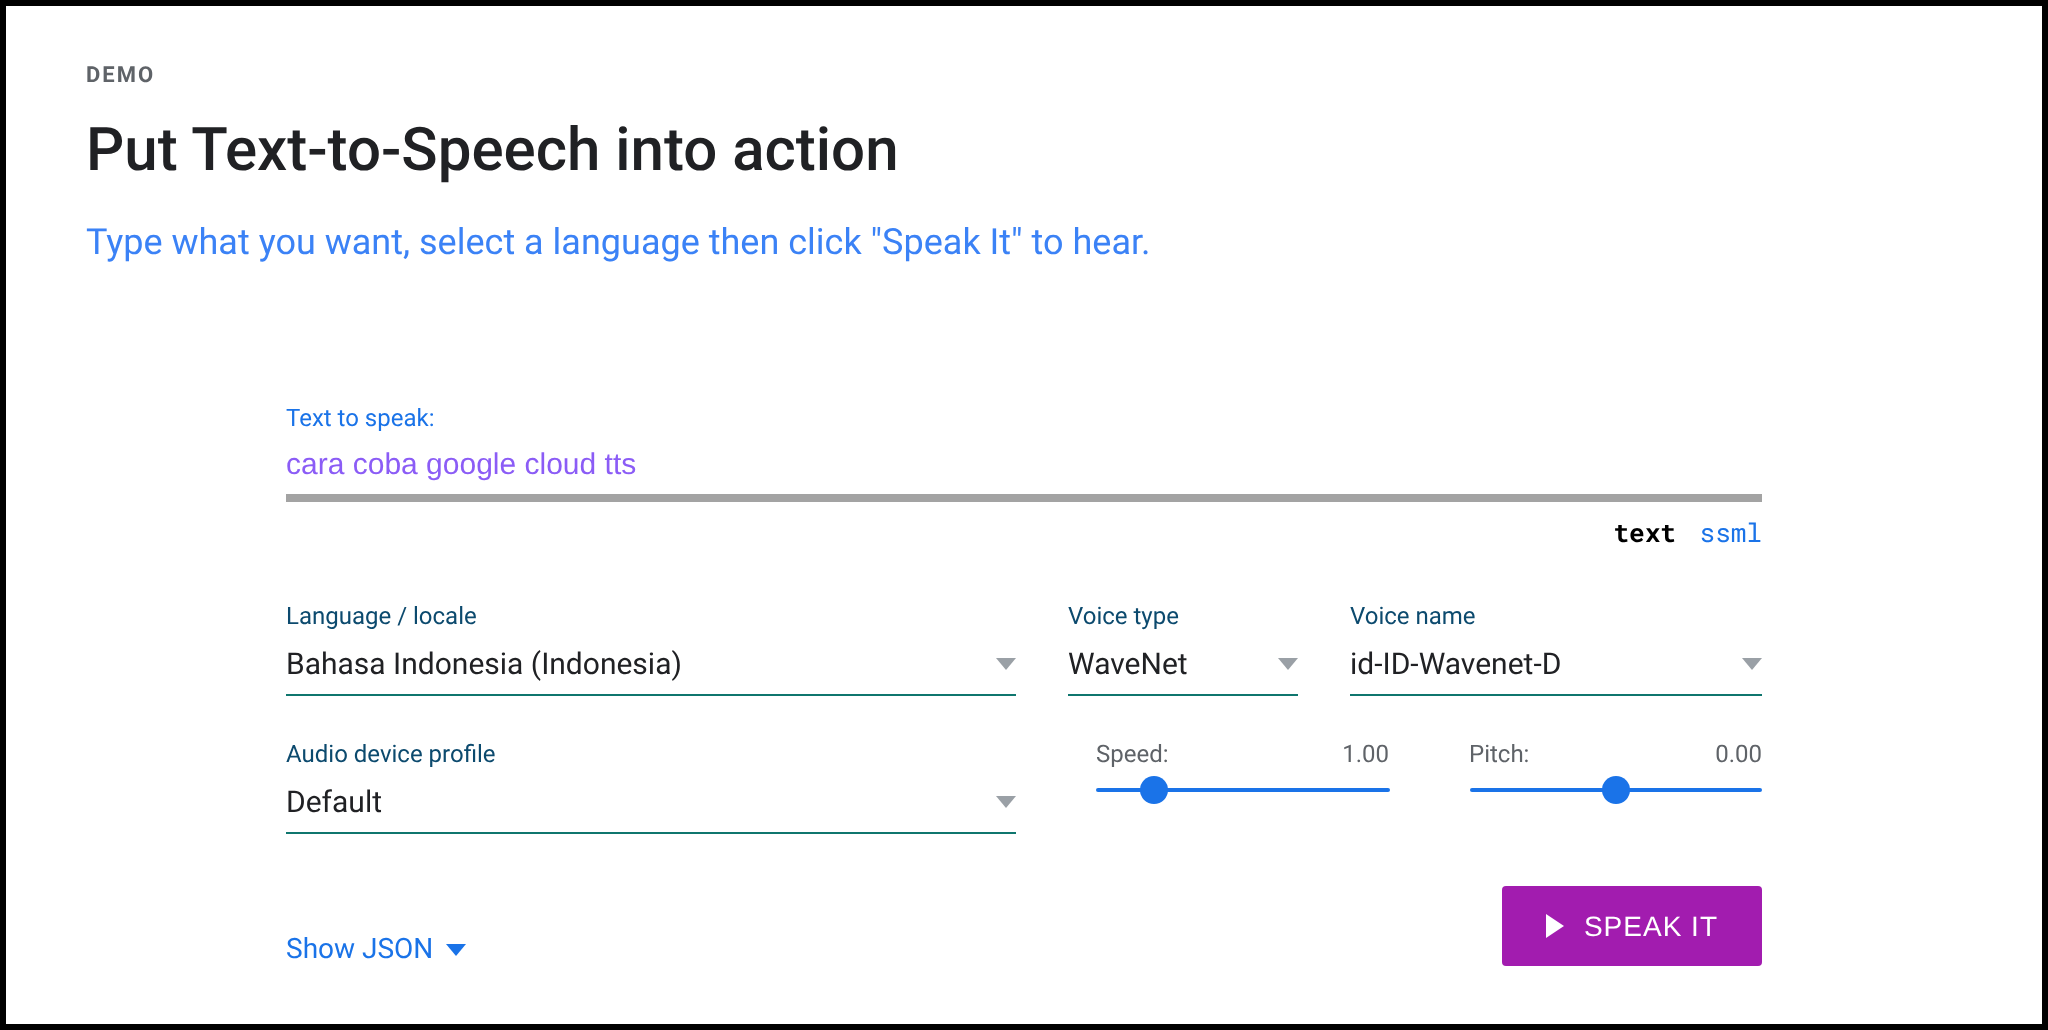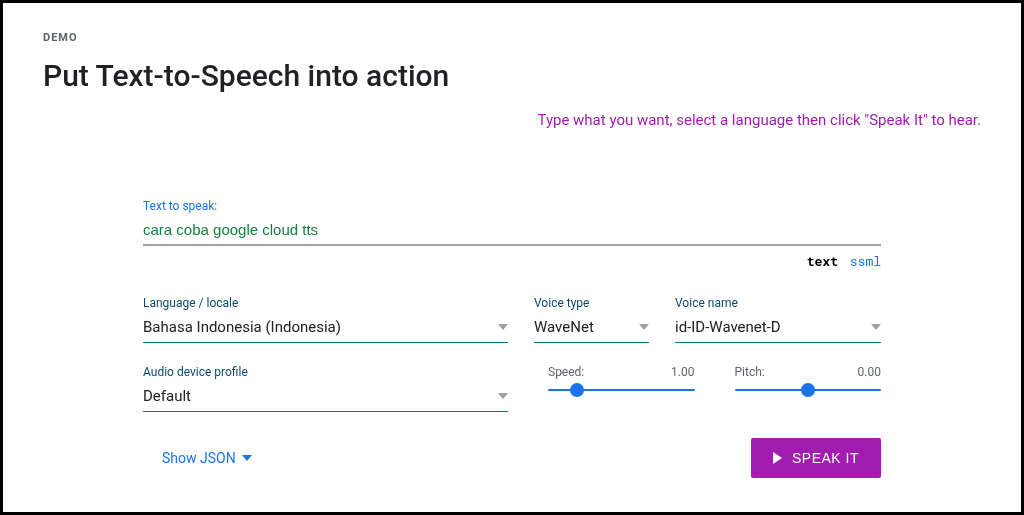--- a/index.html
+++ b/index.html
@@ -19,49 +19,48 @@
     color: #5f6368;
     margin-bottom: 14px;
   }
   .page-title {
     font-size: 30px;
     font-weight: 500;
     color: #202124;
     margin-bottom: 18px;
   }
   .page-subtitle {
-    font-size: 15px;
-    color: #a21caf;
+    font-size: 18px;
+    color: #3b82f6;
     margin-bottom: 70px;
-    text-align: right;
   }
   .form-area {
     padding: 0 100px 0 100px;
   }
   .text-input-group { margin-bottom: 6px; }
   .input-label {
     font-size: 12px;
     color: #1a73e8;
     margin-bottom: 4px;
     display: block;
   }
   .grey-label {
     font-size: 12px;
     color: #0c4a6e;
     margin-bottom: 4px;
     display: block;
   }
   .text-input {
     width: 100%;
     border: none;
-    border-bottom: 2px solid #a3a3a3;
+    border-bottom: 4px solid #a3a3a3;
     font-size: 15px;
     padding: 4px 0 6px 0;
     outline: none;
-    color: #15803d;
+    color: #8b5cf6;
     background: transparent;
   }
   .format-tabs {
     text-align: right;
     font-family: "Roboto Mono", monospace;
     font-size: 13px;
     margin-top: 6px;
     margin-bottom: 26px;
   }
   .tab-text { font-weight: 700; color: #000; cursor: pointer; }
@@ -111,23 +110,22 @@
     top: 50%;
     width: 14px; height: 14px;
     background: #1a73e8;
     border-radius: 50%;
     transform: translate(-50%, -50%);
     cursor: pointer;
   }
   .bottom-row {
     display: flex;
     justify-content: space-between;
-    align-items: center;
+    align-items: flex-end;
     margin-top: 26px;
-    margin-left: 19px;
   }
   .show-json {
     color: #1a73e8;
     font-size: 14px;
     cursor: pointer;
     display: flex;
     align-items: center;
     gap: 6px;
   }
   .chevron-down {

